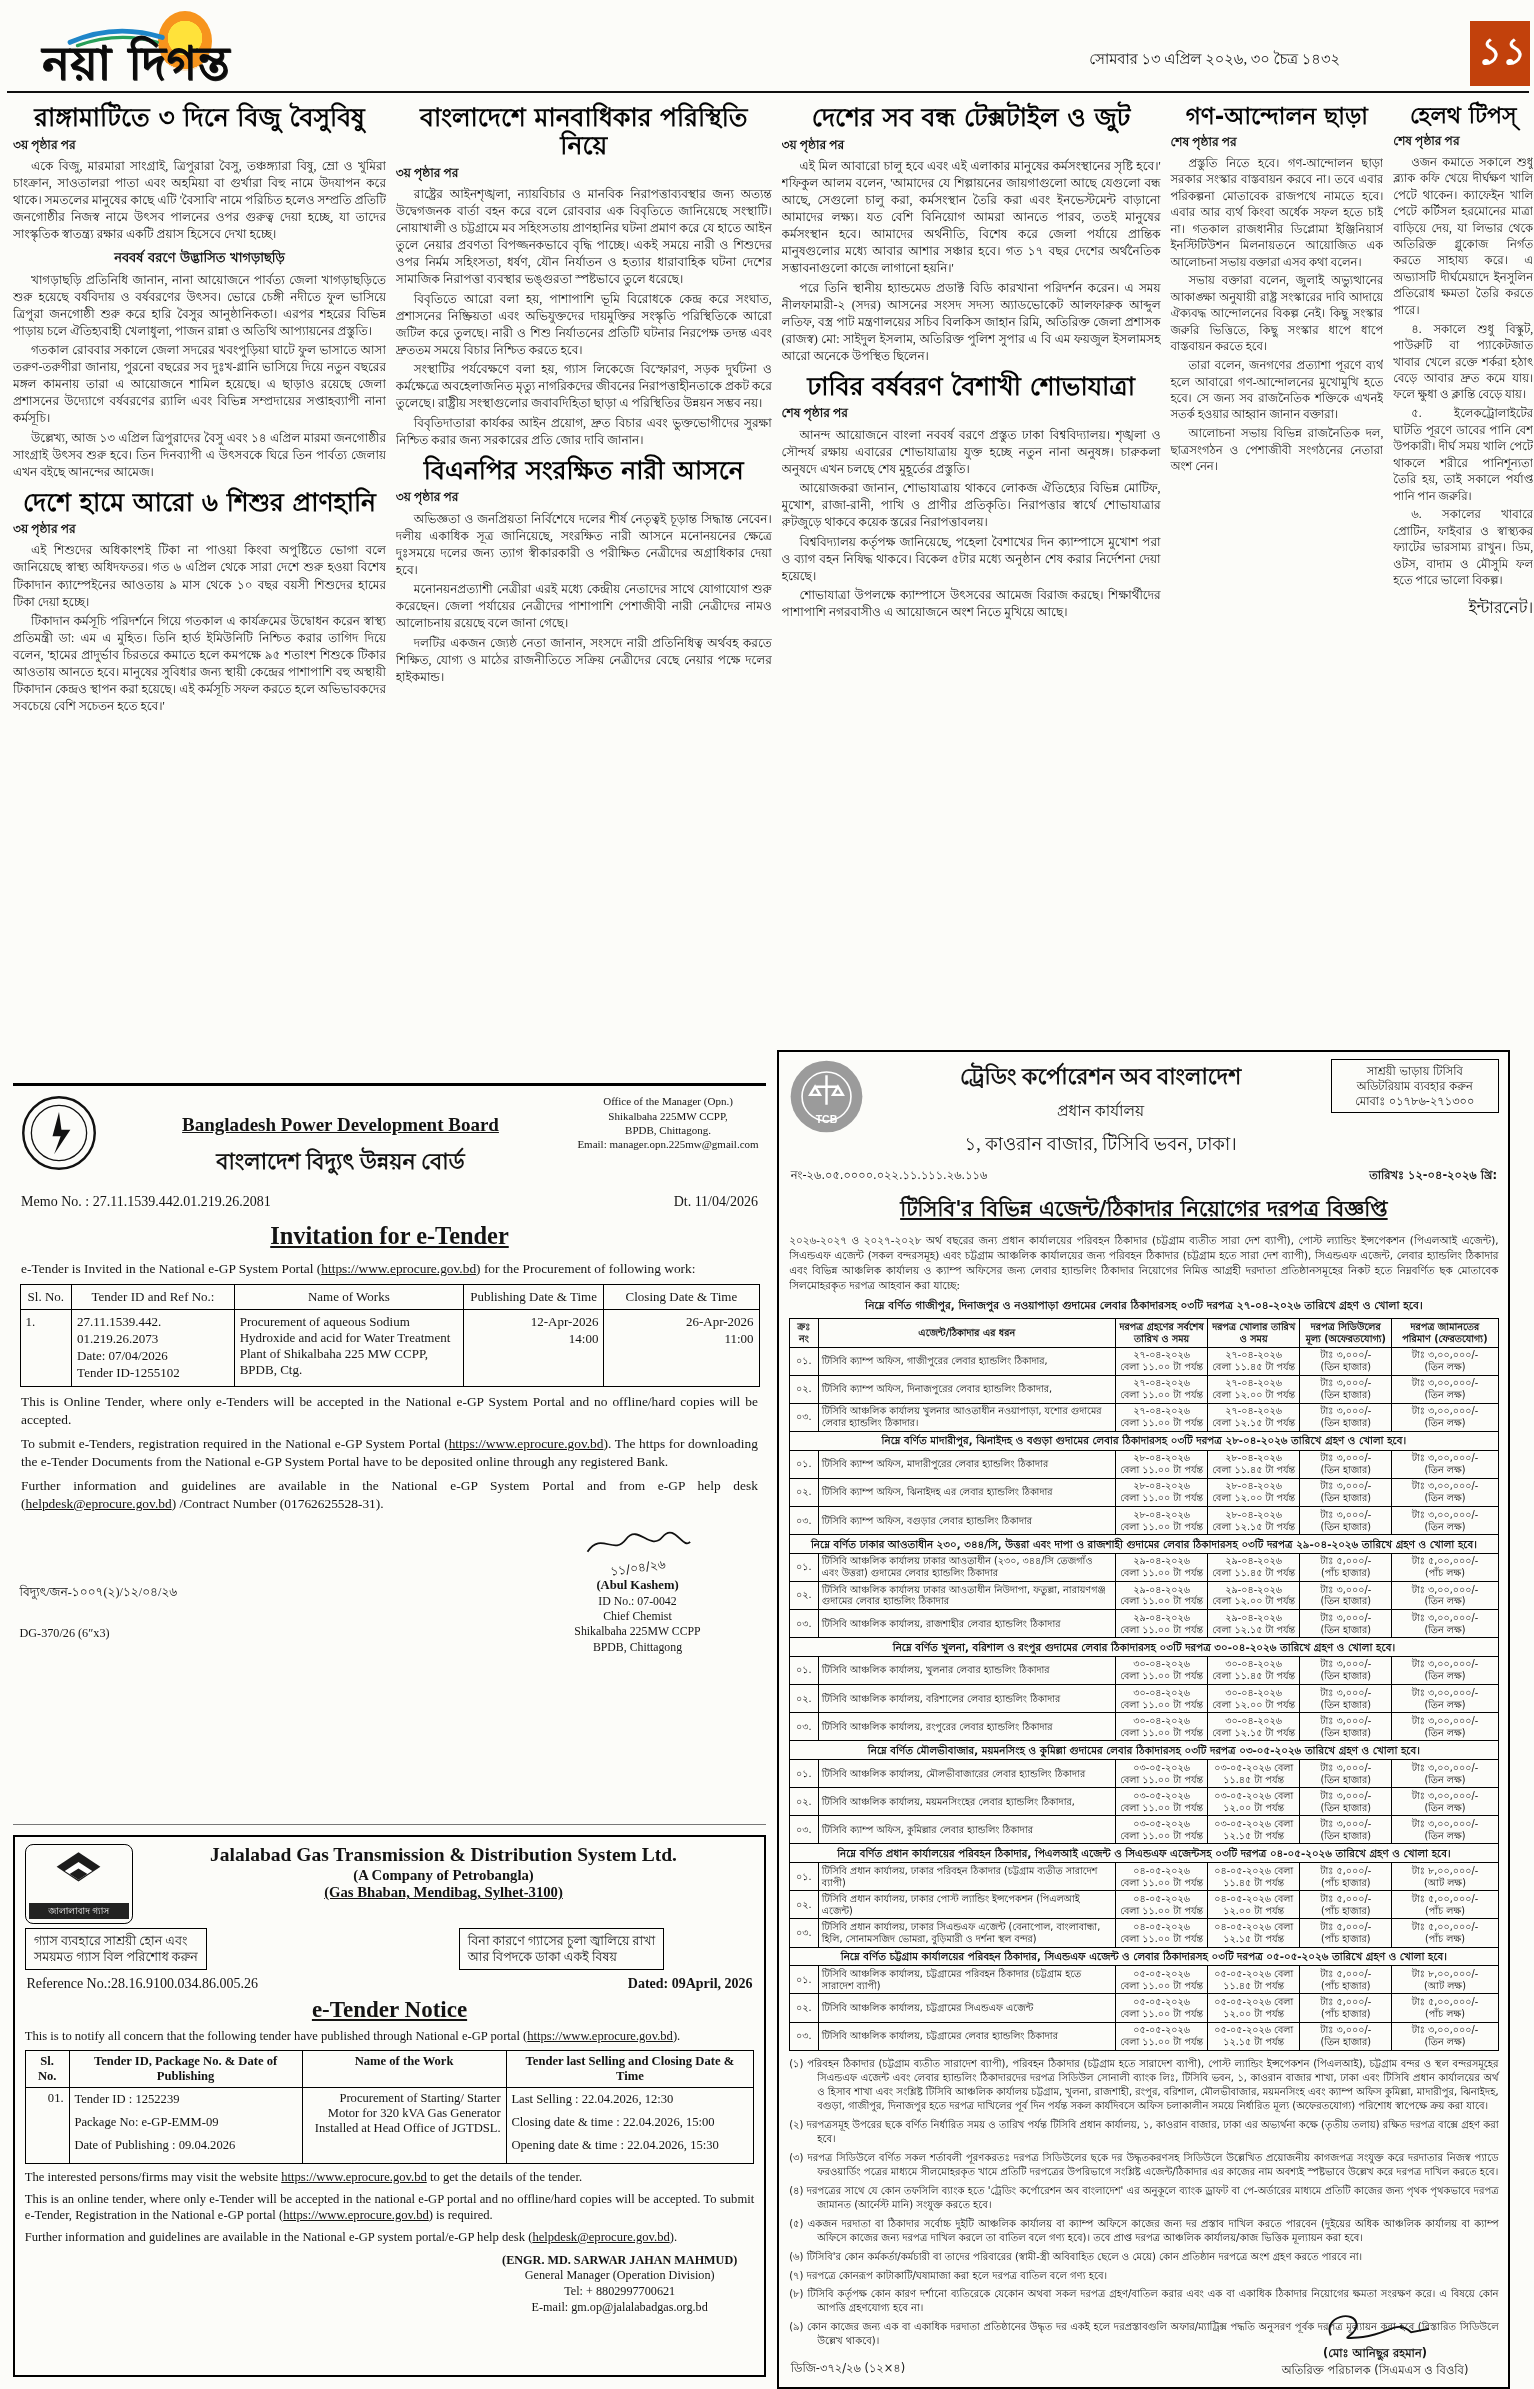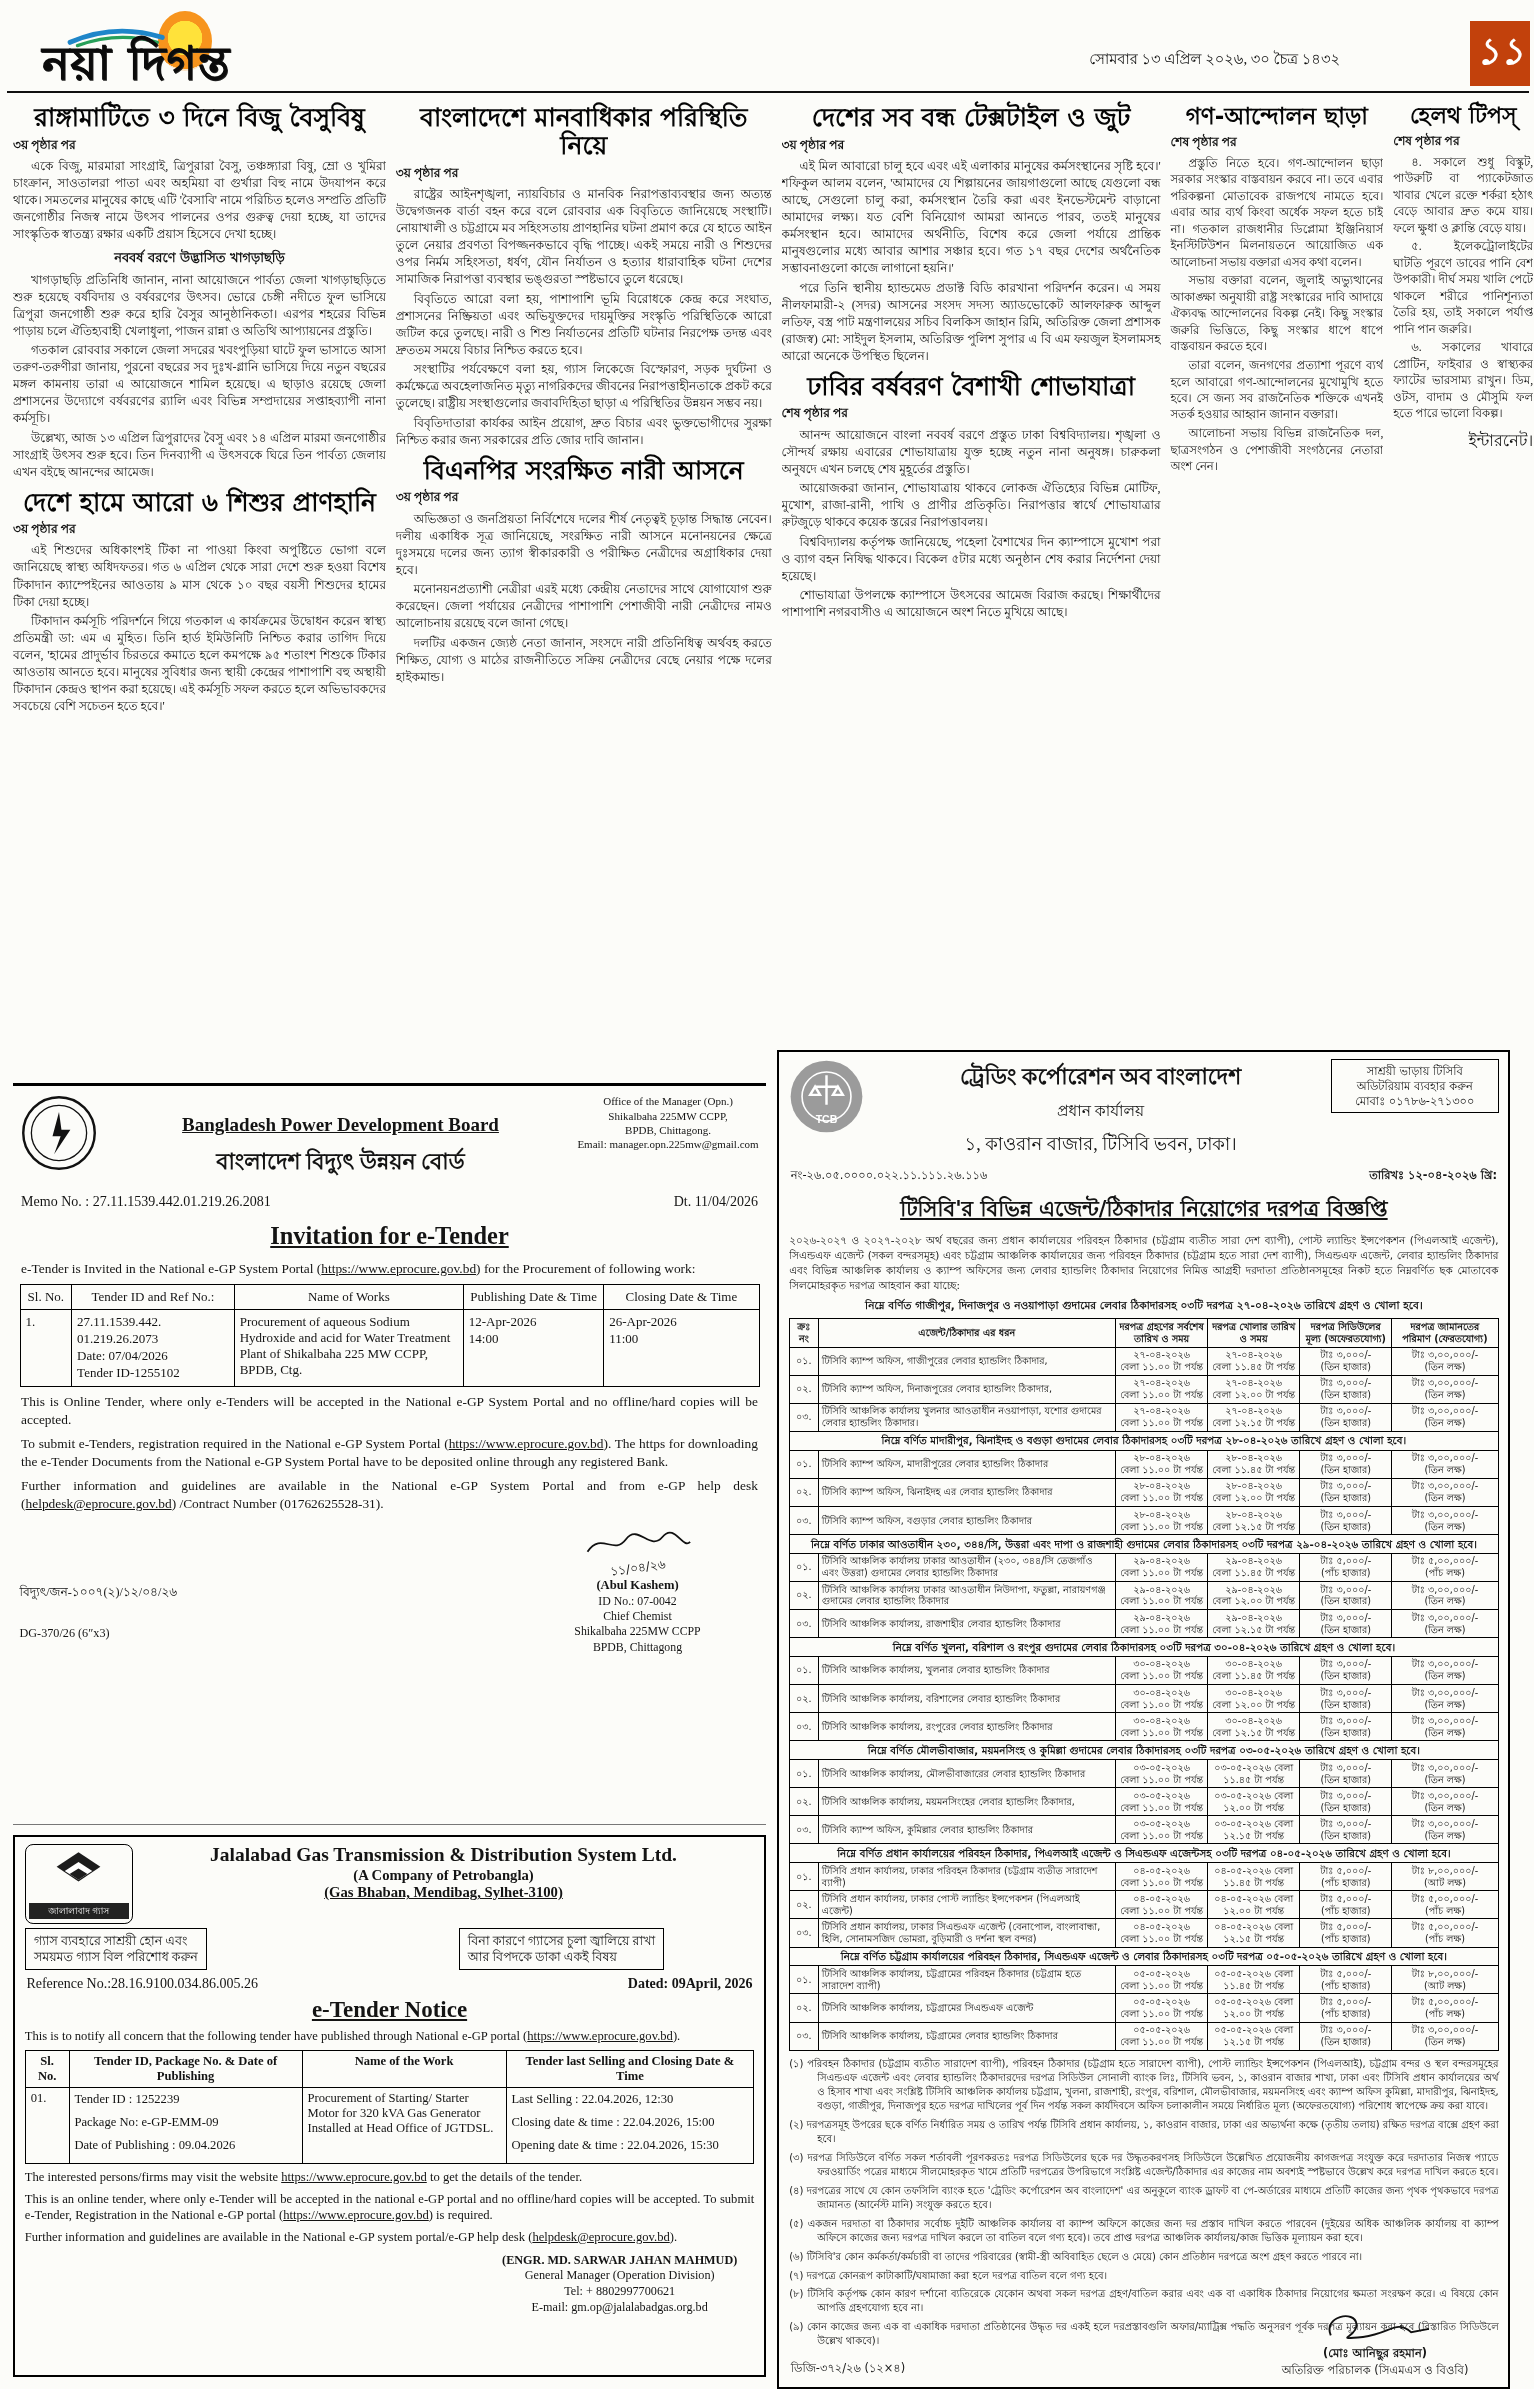--- a/index.html
+++ b/index.html
@@ -44,21 +44,21 @@
   .bpdb-en{font-size:19px;font-weight:bold;text-decoration:underline;}
   .bpdb-bn{font-size:22px;font-weight:bold;margin-top:8.1px;}
   .bpdb-office{width:183px;flex:0 0 183px;font-size:11px;text-align:center;line-height:1.3;}
   .memo-row{display:flex;justify-content:space-between;font-size:14px;margin:13px 1.6px 3.3px;}
   .inv-title{text-align:center;font-size:24.4px;font-weight:bold;text-decoration:underline;margin:11.4px 0 9.8px;}
   .tender-p{font-size:13.4px;text-align:justify;margin:6.5px 1.6px;line-height:1.32;}
   .url{text-decoration:underline;}
   table.bt{border-collapse:collapse;width:100%;margin:6.5px 0;}
   table.bt th,table.bt td{border:1.3px solid #000;padding:4.1px 4.9px;font-size:13px;vertical-align:top;}
   table.bt th{font-weight:normal;text-align:center;}
-  .tc{text-align:left;}
+  .tc{text-align:right;}
   .cl{line-height:1.3;}
   .bpdb-sig{display:flex;justify-content:space-between;margin-top:14.7px;align-items:flex-end;}
   .bpdb-refs{font-size:12.2px;line-height:3.4;}
   .sig-block{text-align:center;font-size:11.8px;line-height:1.35;width:244px;}
   .sig-name{font-weight:bold;font-size:12.6px;}
   .scribble{display:block;margin:0 auto;}
   .sig-date{font-family:"DejaVu Sans",sans-serif;font-size:12.2px;transform:rotate(-8deg);}
   
   .jal{border:2px solid #000;margin-top:9.8px;height:542px;padding:6.5px 9.8px;box-sizing:border-box;position:relative;}
   .jal-head{display:flex;}
@@ -201,20 +201,21 @@
           <p class="body-p">তারা বলেন, জনগণের প্রত্যাশা পূরণে ব্যর্থ হলে আবারো গণ-আন্দোলনের মুখোমুখি হতে হবে। সে জন্য সব রাজনৈতিক শক্তিকে এখনই সতর্ক হওয়ার আহ্বান জানান বক্তারা।</p>
           <p class="body-p">আলোচনা সভায় বিভিন্ন রাজনৈতিক দল, ছাত্রসংগঠন ও পেশাজীবী সংগঠনের নেতারা অংশ নেন।</p>
         </div>
     </article>
   </div>
   <div class="col c5">
     <article>
       <div class="headline">হেলথ টিপস্</div>
       <div class="cont">শেষ পৃষ্ঠার পর</div>
       <div>
+          <p class="body-p">ওজন কমাতে সকালে শুধু ব্ল্যাক কফি খেয়ে দীর্ঘক্ষণ খালি পেটে থাকেন। ক্যাফেইন খালি পেটে কর্টিসল হরমোনের মাত্রা বাড়িয়ে দেয়, যা লিভার থেকে অতিরিক্ত গ্লুকোজ নির্গত করতে সাহায্য করে। এ অভ্যাসটি দীর্ঘমেয়াদে ইনসুলিন প্রতিরোধ ক্ষমতা তৈরি করতে পারে।</p>
           <p class="body-p">৪. সকালে শুধু বিস্কুট, পাউরুটি বা প্যাকেটজাত খাবার খেলে রক্তে শর্করা হঠাৎ বেড়ে আবার দ্রুত কমে যায়। ফলে ক্ষুধা ও ক্লান্তি বেড়ে যায়।</p>
           <p class="body-p">৫. ইলেকট্রোলাইটের ঘাটতি পূরণে ডাবের পানি বেশ উপকারী। দীর্ঘ সময় খালি পেটে থাকলে শরীরে পানিশূন্যতা তৈরি হয়, তাই সকালে পর্যাপ্ত পানি পান জরুরি।</p>
           <p class="body-p">৬. সকালের খাবারে প্রোটিন, ফাইবার ও স্বাস্থ্যকর ফ্যাটের ভারসাম্য রাখুন। ডিম, ওটস, বাদাম ও মৌসুমি ফল হতে পারে ভালো বিকল্প।</p>
         </div>
       <div class="source-line">ইন্টারনেট।</div>
     </article>
   </div>
 </section>
 
 <section class="bottom">

